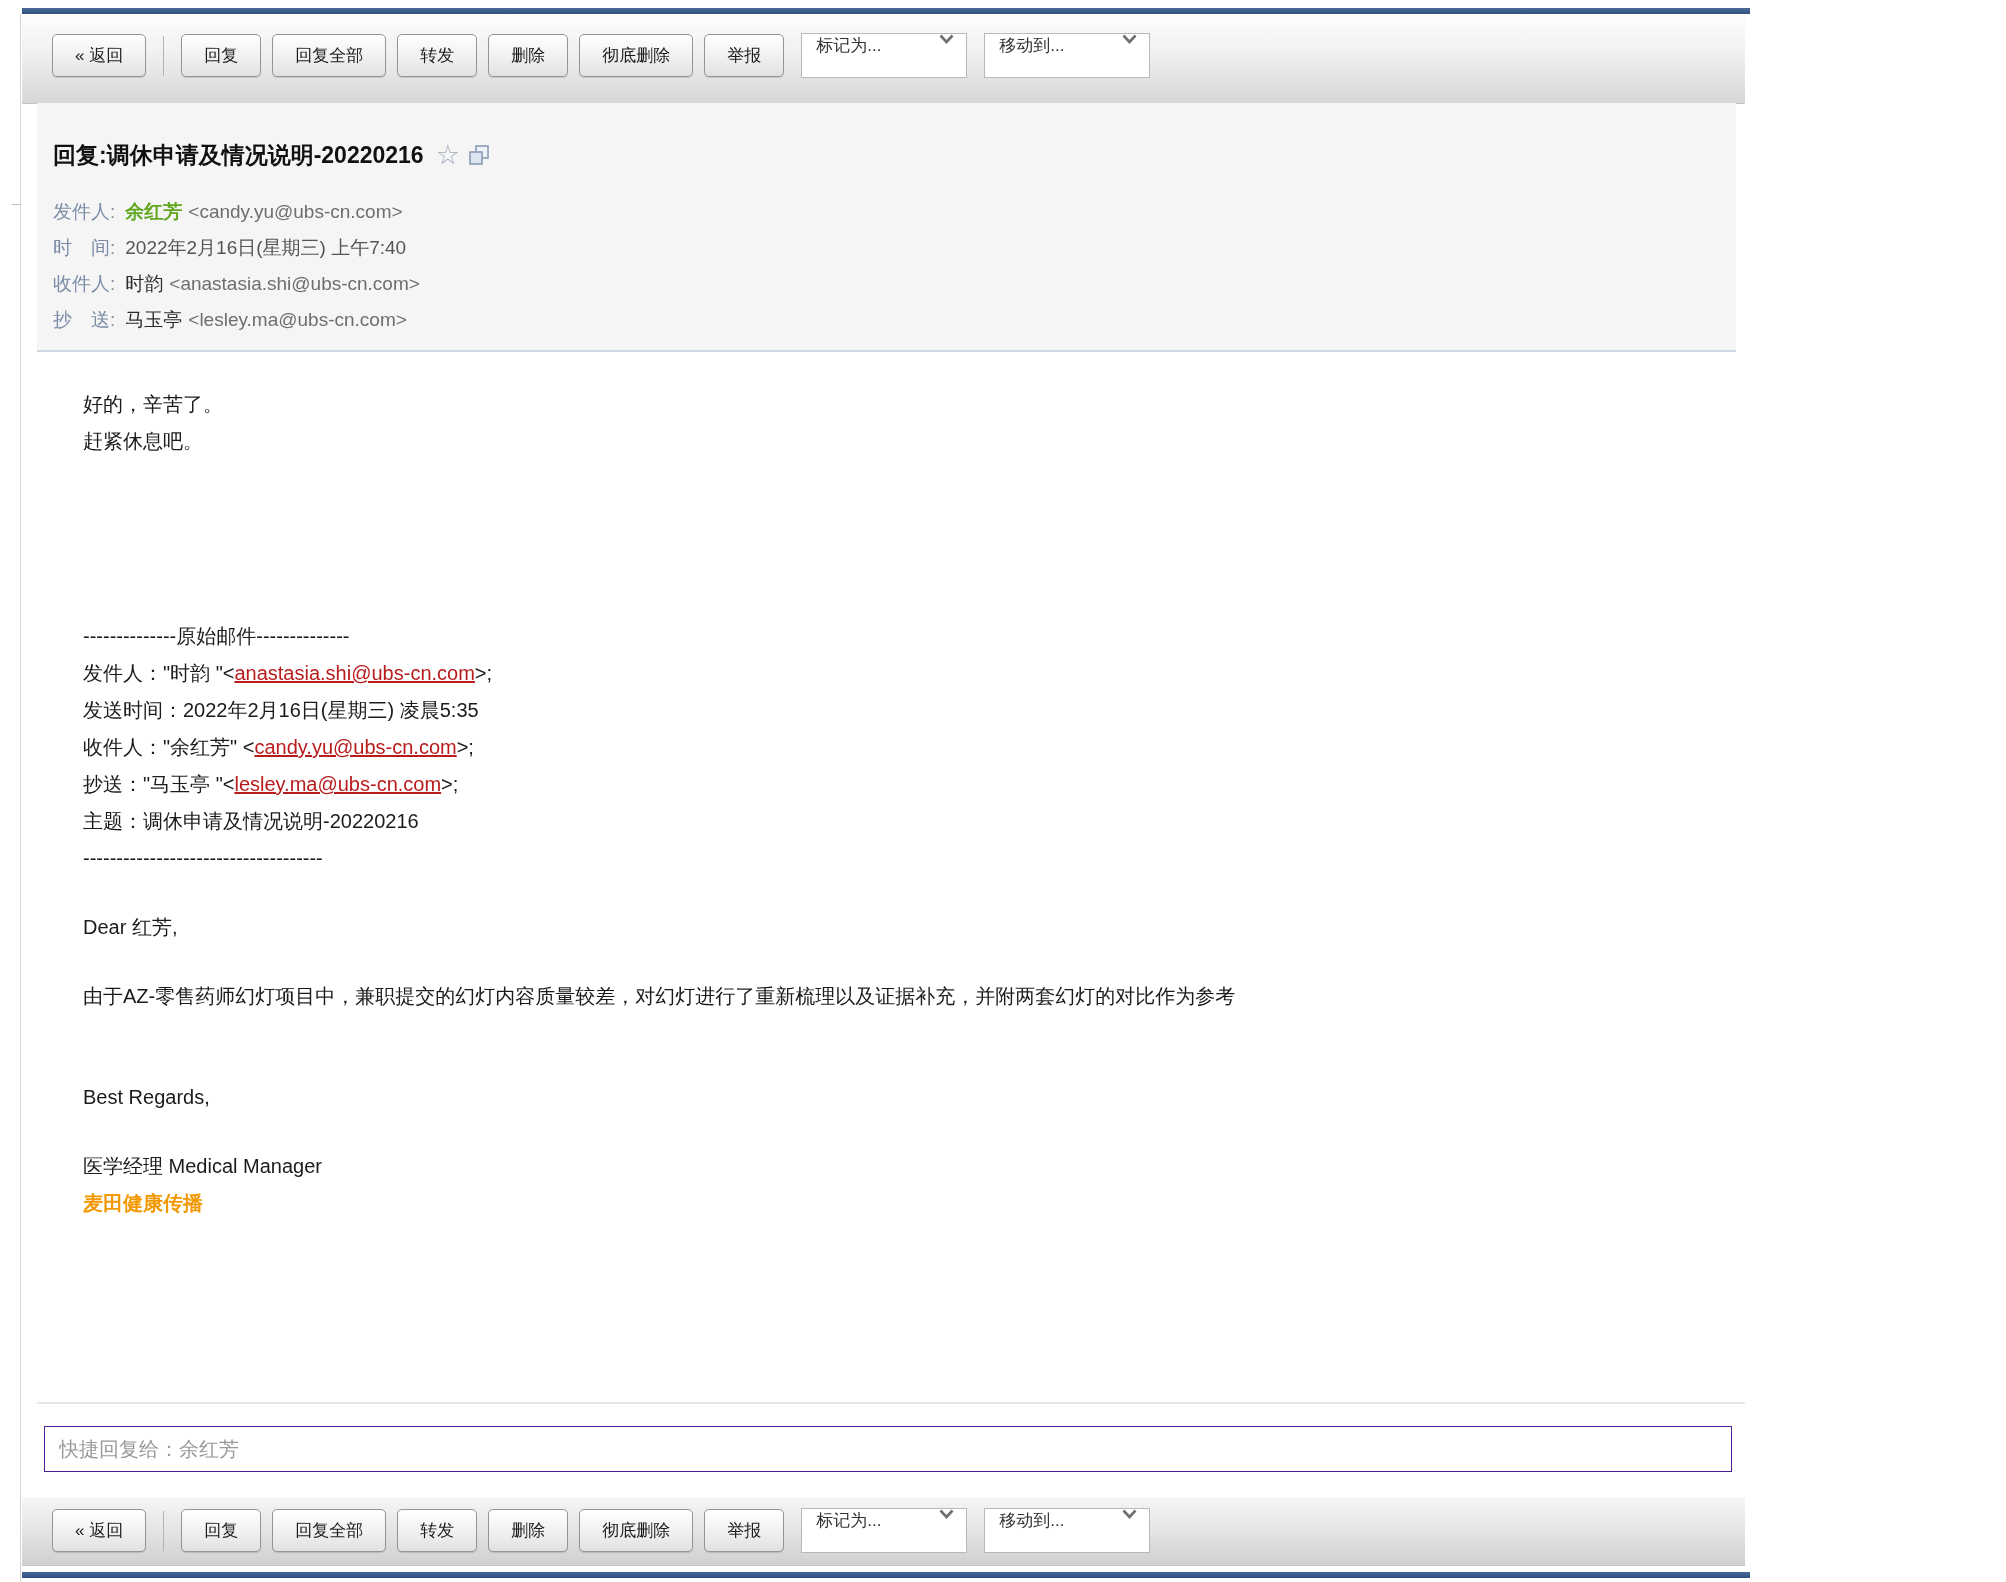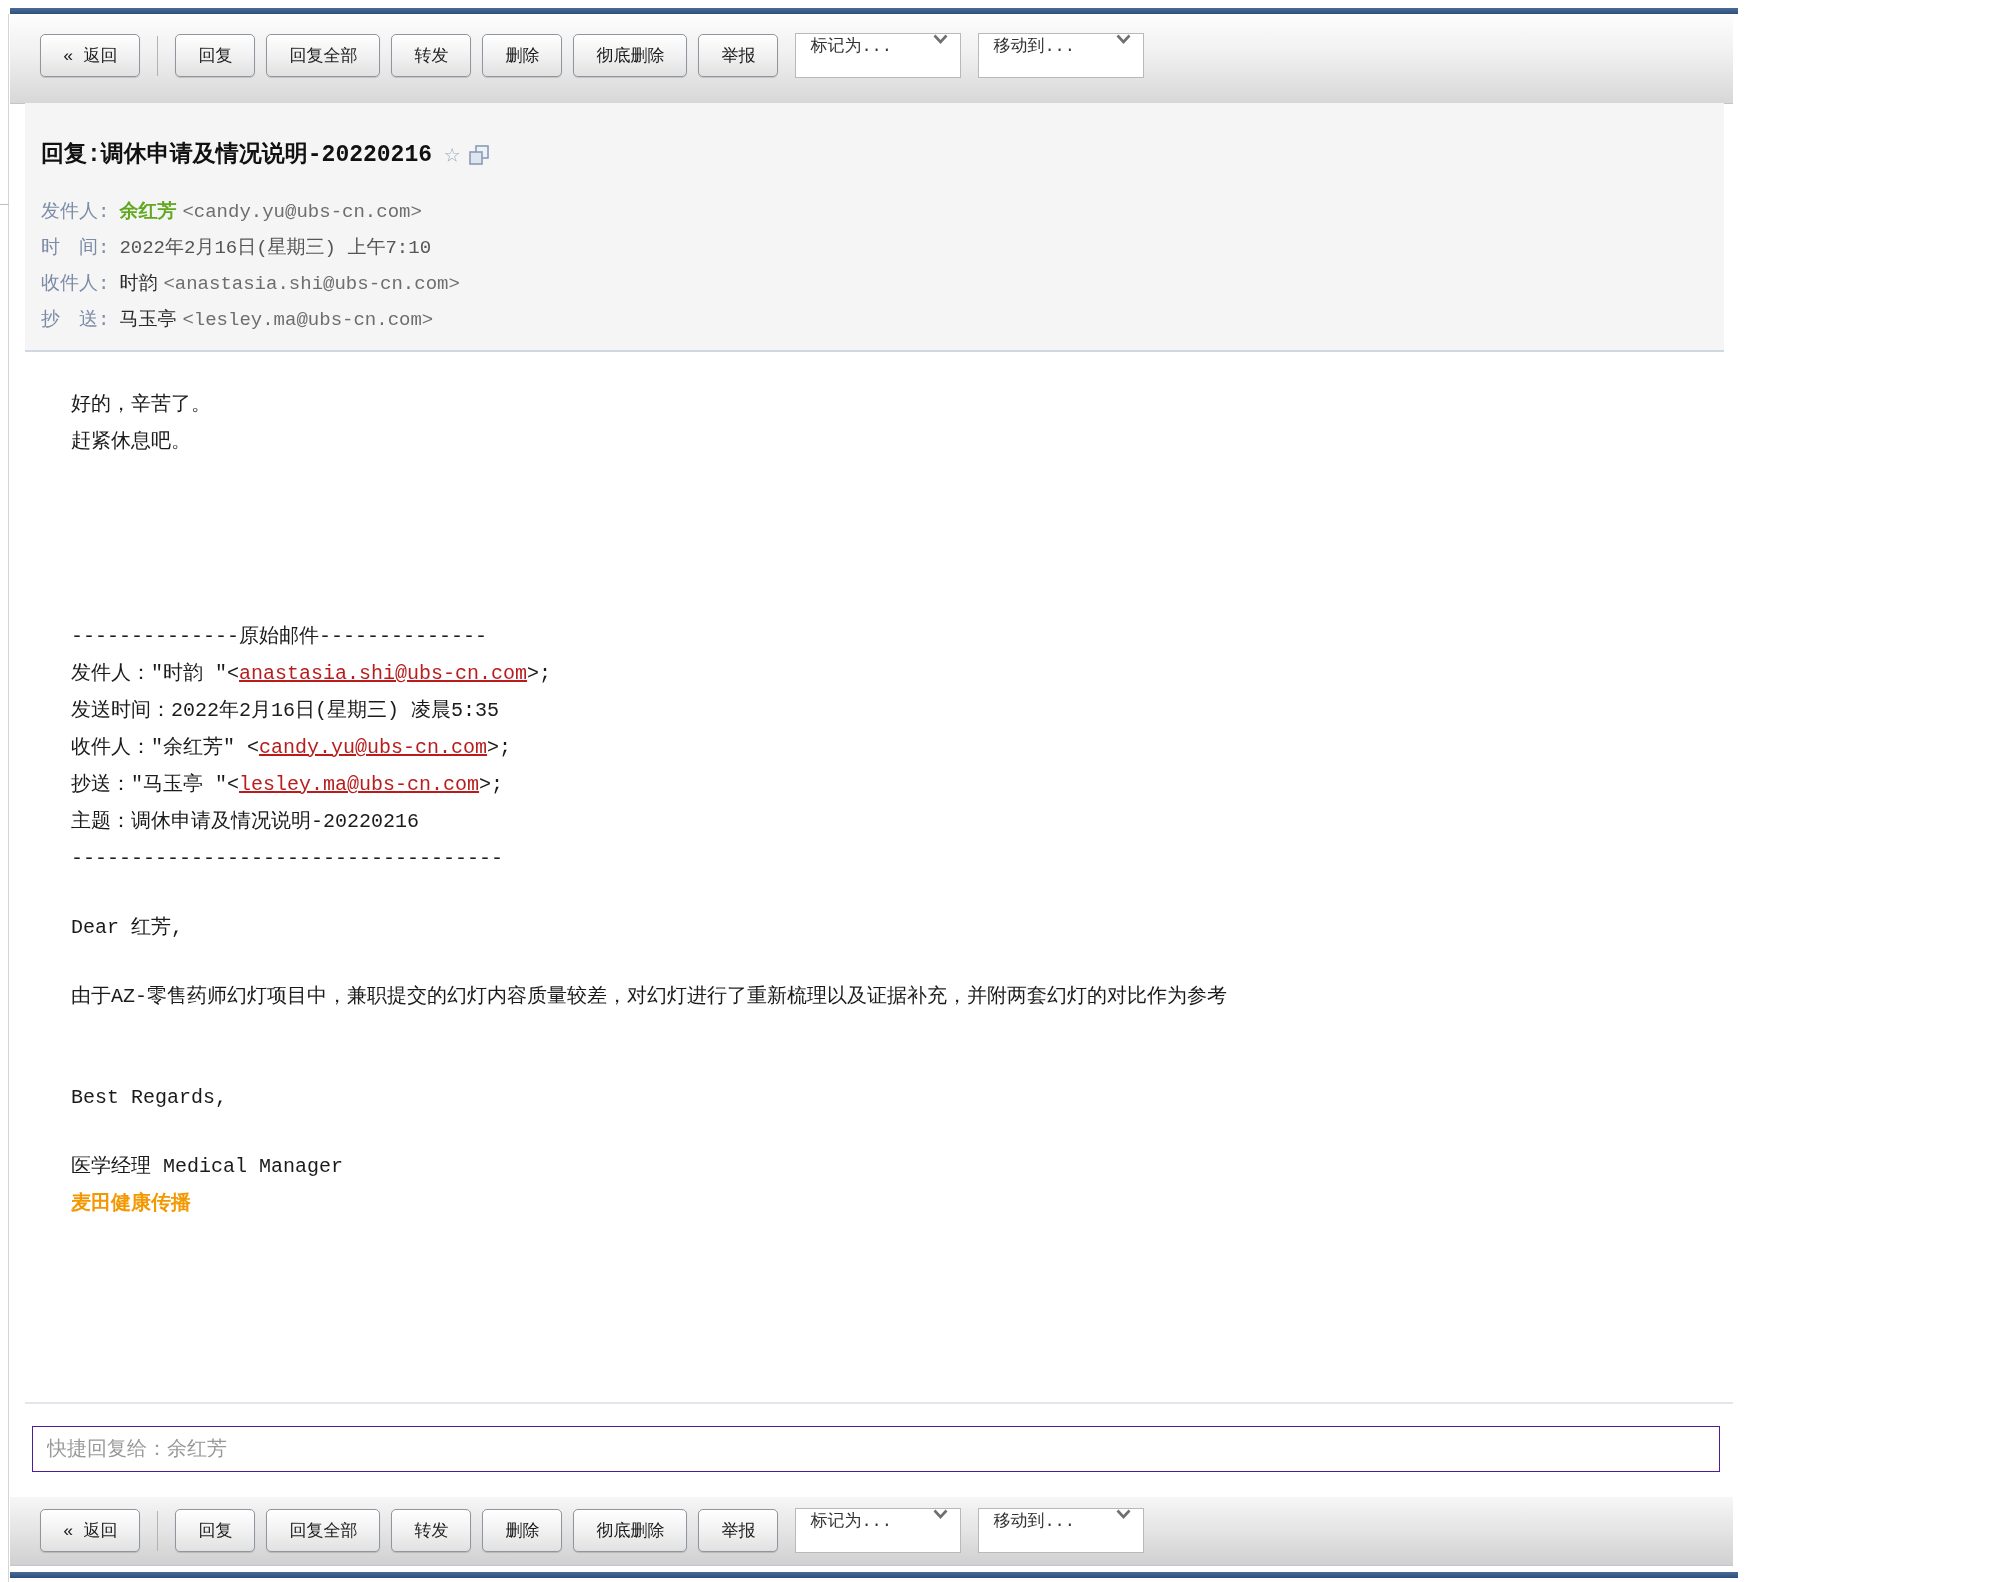--- a/index.html
+++ b/index.html
@@ -1,17 +1,17 @@
 <!DOCTYPE html>
 <html><head>
 <meta charset="utf-8">
 <style>
   html,body{margin:0;padding:0;background:#fff;}
   .page{position:relative;width:1738px;height:1582px;background:#ffffff;
-        font-family:Liberation Mono, monospace;overflow:hidden;}
+        font-family:Liberation Sans, sans-serif;overflow:hidden;margin-left:12px;}
 
   
   .v-edge{position:absolute;left:8px;top:14px;bottom:0;width:1px;background:#d5d5d5;}
   .left-tick{position:absolute;left:0;top:204px;width:9px;height:1px;background:#bfbfbf;}
 
   
   .bar-blue{position:absolute;left:10px;right:0;height:6px;
             background:linear-gradient(#4a6b96,#2d4f7c);}
   .bar-blue.top{top:8px;}
   .bar-blue.bottom{top:1572px;}
@@ -112,21 +112,21 @@
       <span class="star">☆</span>
       <span class="popout">
         <svg width="22" height="22" viewBox="0 0 22 22">
           <rect x="8" y="2" width="12" height="12" fill="#eef2f7" stroke="#8b9cb4" stroke-width="1.6"></rect>
           <rect x="2" y="8" width="12" height="12" fill="#dde6f0" stroke="#8b9cb4" stroke-width="1.6"></rect>
         </svg>
       </span>
     </div>
     <div class="fields">
       <div class="frow"><span class="flabel">发件人:</span><span class="fname green">余红芳</span><span class="femail">&lt;candy.yu@ubs-cn.com&gt;</span></div>
-      <div class="frow"><span class="flabel">时　间:</span><span class="fvalue">2022年2月16日(星期三) 上午7:10</span></div>
+      <div class="frow"><span class="flabel">时　间:</span><span class="fvalue">2022年2月16日(星期三) 上午7:40</span></div>
       <div class="frow"><span class="flabel">收件人:</span><span class="fname">时韵</span><span class="femail">&lt;anastasia.shi@ubs-cn.com&gt;</span></div>
       <div class="frow"><span class="flabel">抄　送:</span><span class="fname">马玉亭</span><span class="femail">&lt;lesley.ma@ubs-cn.com&gt;</span></div>
     </div>
   </div>
 
   <div class="mail-body">
     <div class="bline">好的，辛苦了。</div>
     <div class="bline">赶紧休息吧。</div>
     <div class="sp-big"></div>
     <div class="bline">--------------原始邮件--------------</div>

